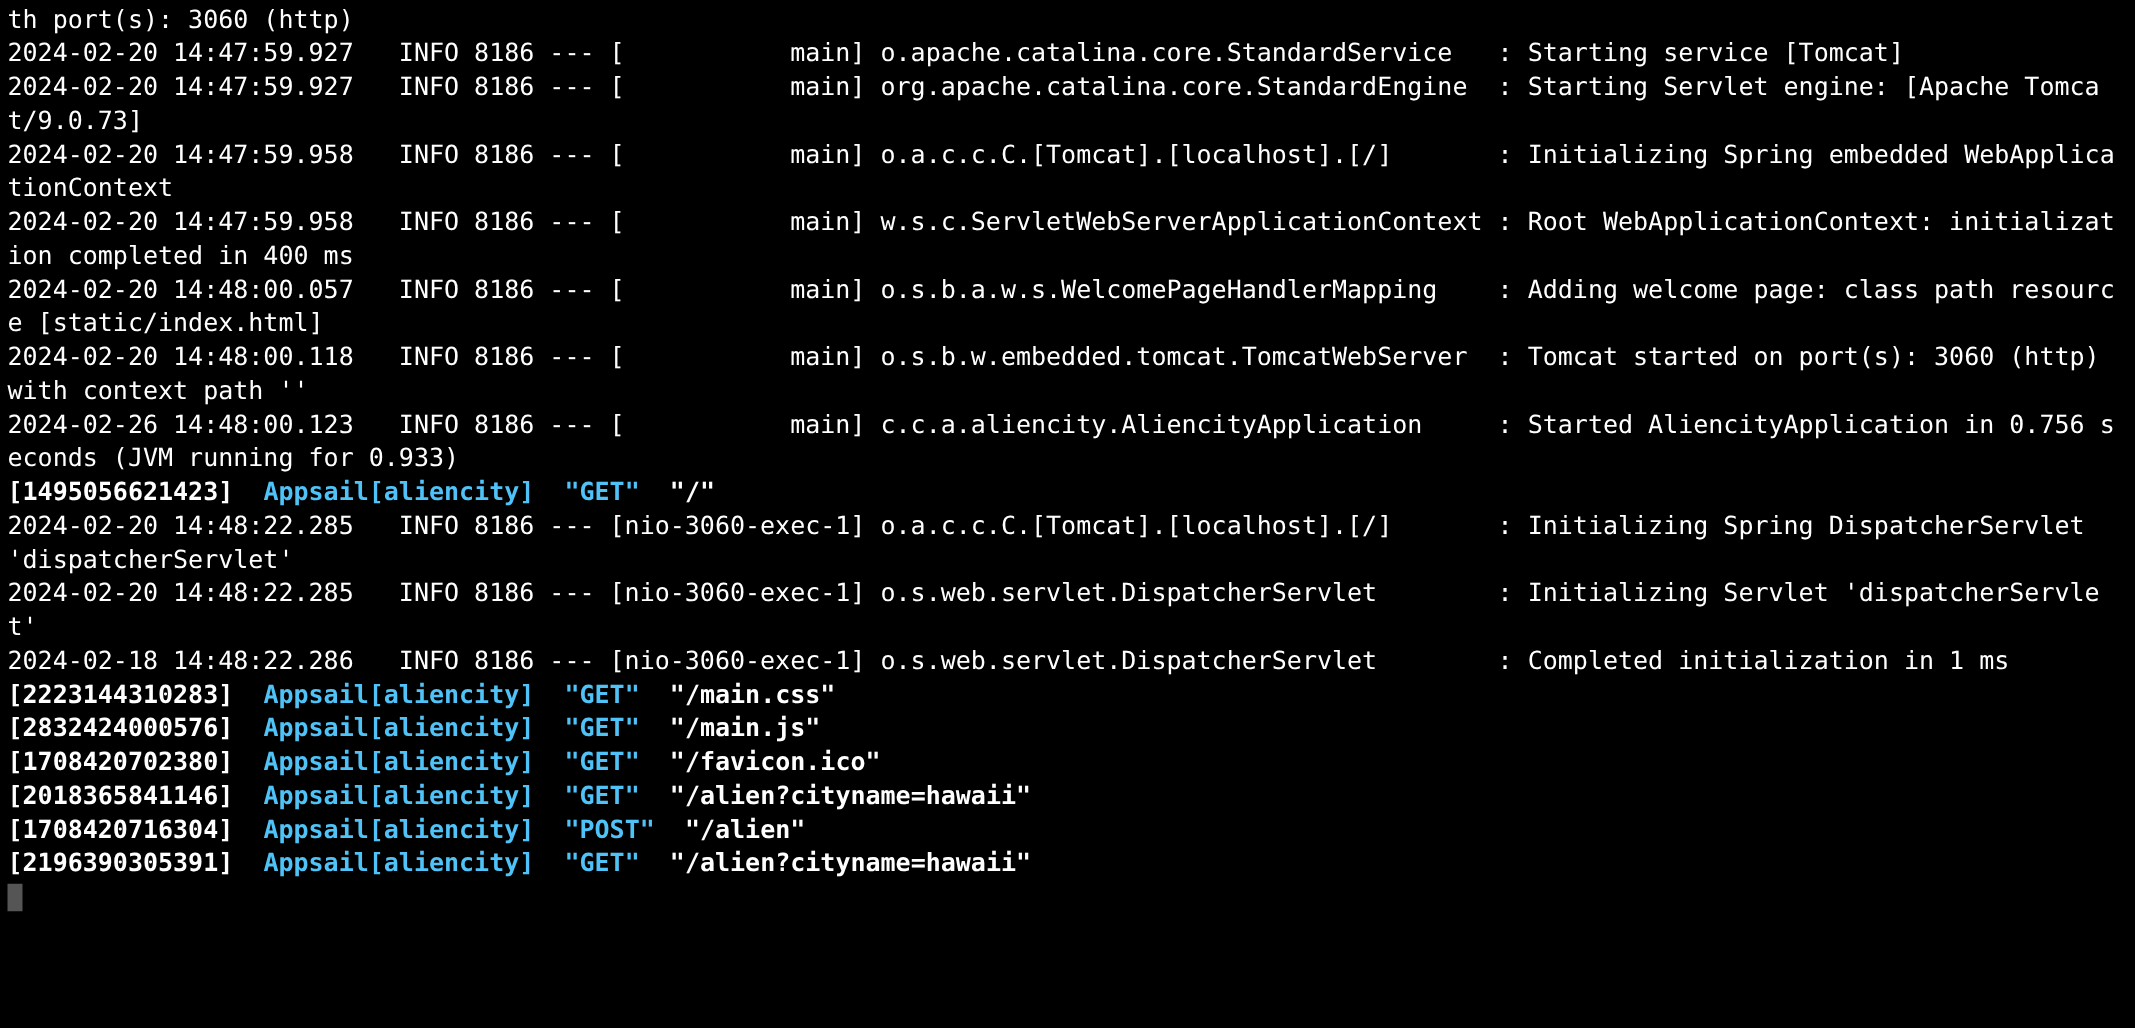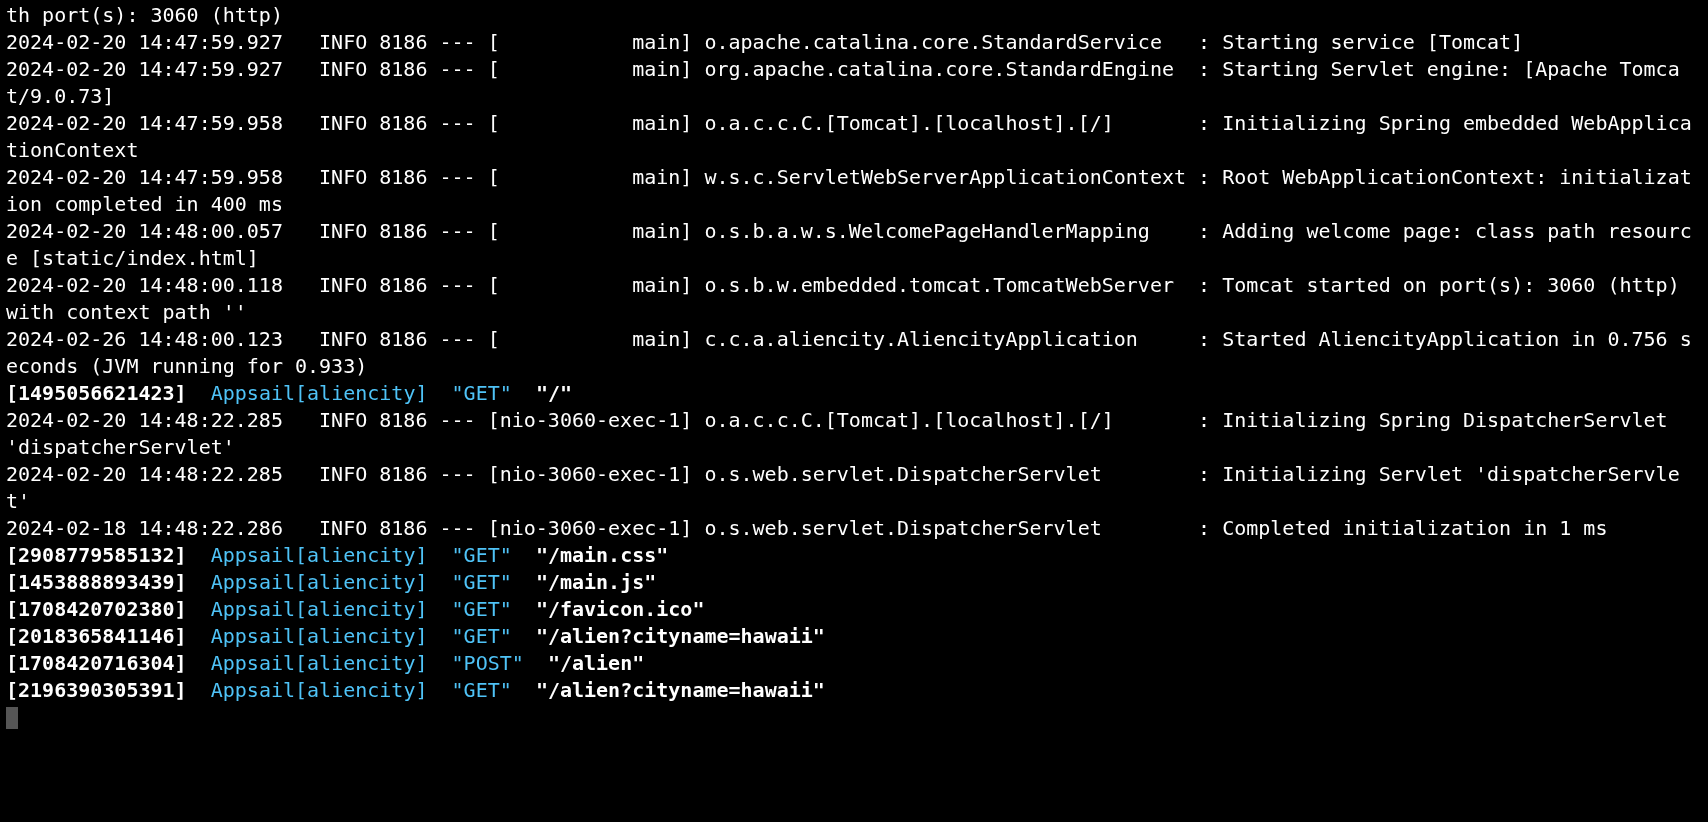--- a/index.html
+++ b/index.html
@@ -13,21 +13,21 @@
     width: 1708px;
     height: 822px;
     overflow: hidden;
   }
   .terminal {
     white-space: pre-wrap;
     word-break: break-all;
     padding: 2px 6px;
     letter-spacing: 0px;
   }
-  .cyan { color: #4fc3f7; }
+  .cyan { color: #4fc3f7; font-weight: bold; }
   .bold { font-weight: 700; }
   .cursor {
     display: inline-block;
     width: 0.6em;
     height: 1.1em;
     background: #555555;
     vertical-align: text-bottom;
   }
 </style>
 </head>
@@ -38,19 +38,19 @@
 <span>2024-02-20 14:47:59.927   INFO 8186 --- [           main] org.apache.catalina.core.StandardEngine  : Starting Servlet engine: [Apache Tomcat/9.0.73]</span>
 <span>2024-02-20 14:47:59.958   INFO 8186 --- [           main] o.a.c.c.C.[Tomcat].[localhost].[/]       : Initializing Spring embedded WebApplicationContext</span>
 <span>2024-02-20 14:47:59.958   INFO 8186 --- [           main] w.s.c.ServletWebServerApplicationContext : Root WebApplicationContext: initialization completed in 400 ms</span>
 <span>2024-02-20 14:48:00.057   INFO 8186 --- [           main] o.s.b.a.w.s.WelcomePageHandlerMapping    : Adding welcome page: class path resource [static/index.html]</span>
 <span>2024-02-20 14:48:00.118   INFO 8186 --- [           main] o.s.b.w.embedded.tomcat.TomcatWebServer  : Tomcat started on port(s): 3060 (http) with context path ''</span>
 <span>2024-02-26 14:48:00.123   INFO 8186 --- [           main] c.c.a.aliencity.AliencityApplication     : Started AliencityApplication in 0.756 seconds (JVM running for 0.933)</span>
 <span><span class="bold">[1495056621423]</span>  <span class="cyan">Appsail[aliencity]</span>  <span class="cyan">"GET"</span>  <span class="bold">"/"</span></span>
 <span>2024-02-20 14:48:22.285   INFO 8186 --- [nio-3060-exec-1] o.a.c.c.C.[Tomcat].[localhost].[/]       : Initializing Spring DispatcherServlet 'dispatcherServlet'</span>
 <span>2024-02-20 14:48:22.285   INFO 8186 --- [nio-3060-exec-1] o.s.web.servlet.DispatcherServlet        : Initializing Servlet 'dispatcherServlet'</span>
 <span>2024-02-18 14:48:22.286   INFO 8186 --- [nio-3060-exec-1] o.s.web.servlet.DispatcherServlet        : Completed initialization in 1 ms</span>
-<span><span class="bold">[2908779585132]</span>  <span class="cyan">Appsail[aliencity]</span>  <span class="cyan">"GET"</span>  <span class="bold">"/main.css"</span></span>
-<span><span class="bold">[1453888893439]</span>  <span class="cyan">Appsail[aliencity]</span>  <span class="cyan">"GET"</span>  <span class="bold">"/main.js"</span></span>
+<span><span class="bold">[2223144310283]</span>  <span class="cyan">Appsail[aliencity]</span>  <span class="cyan">"GET"</span>  <span class="bold">"/main.css"</span></span>
+<span><span class="bold">[2832424000576]</span>  <span class="cyan">Appsail[aliencity]</span>  <span class="cyan">"GET"</span>  <span class="bold">"/main.js"</span></span>
 <span><span class="bold">[1708420702380]</span>  <span class="cyan">Appsail[aliencity]</span>  <span class="cyan">"GET"</span>  <span class="bold">"/favicon.ico"</span></span>
 <span><span class="bold">[2018365841146]</span>  <span class="cyan">Appsail[aliencity]</span>  <span class="cyan">"GET"</span>  <span class="bold">"/alien?cityname=hawaii"</span></span>
 <span><span class="bold">[1708420716304]</span>  <span class="cyan">Appsail[aliencity]</span>  <span class="cyan">"POST"</span>  <span class="bold">"/alien"</span></span>
 <span><span class="bold">[2196390305391]</span>  <span class="cyan">Appsail[aliencity]</span>  <span class="cyan">"GET"</span>  <span class="bold">"/alien?cityname=hawaii"</span></span>
 <span class="cursor"></span></div>
 
 </body></html>

